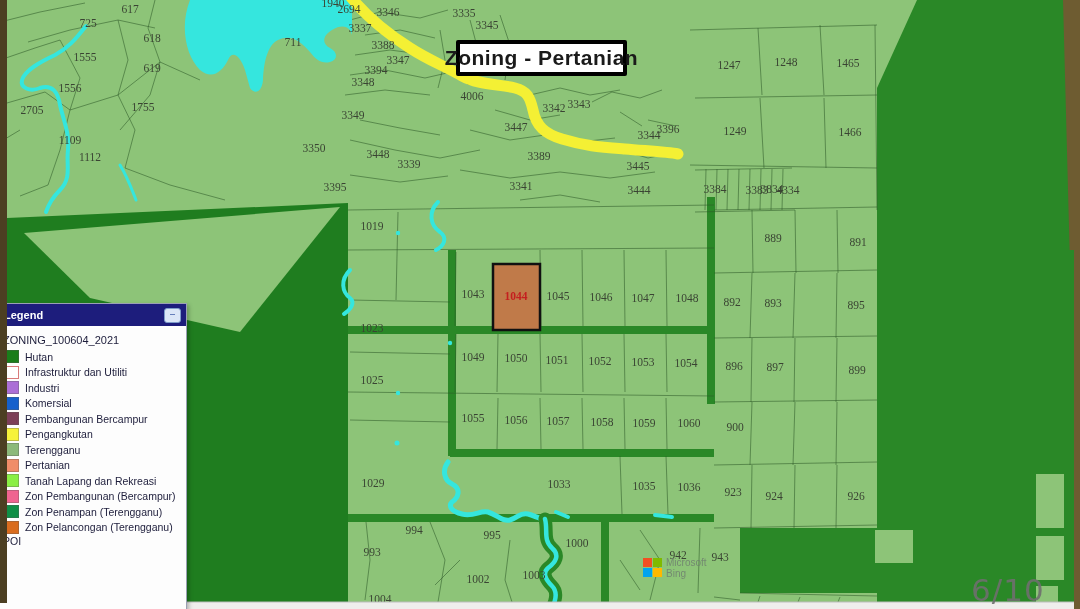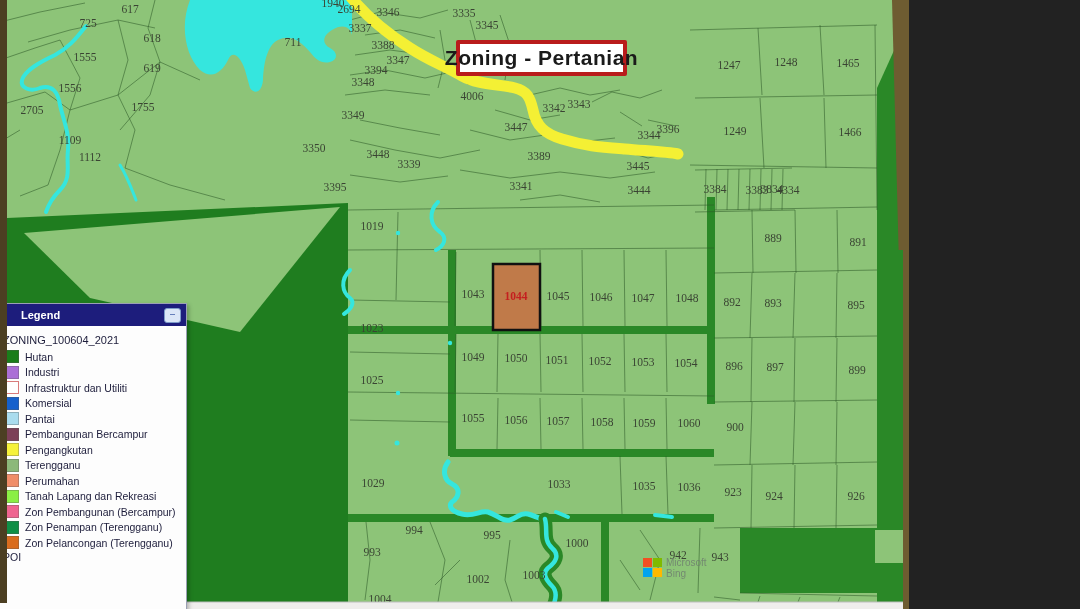--- a/index.html
+++ b/index.html
@@ -1,30 +1,30 @@
 <!DOCTYPE html>
 <html><head>
 <meta charset="utf-8">
 <style>
   html,body{margin:0;padding:0;background:#222;}
-  #stage{position:relative;width:909px;height:609px;overflow:hidden;background:#8dc478;
+  #stage{position:relative;width:1080px;height:609px;overflow:hidden;background:#8dc478;
          font-family:"Liberation Sans",sans-serif;}
   #mapsvg{position:absolute;left:0;top:0;z-index:1;}
   .lot{font-family:"Liberation Serif",serif;font-size:11.5px;fill:var(--label);text-anchor:middle;}
   .lot.hl{fill:var(--highlight-text);font-weight:bold;}
   .pline{stroke:rgba(45,90,40,.55);stroke-width:1;fill:none;}
   
   #titlebox{position:absolute;left:456px;top:40px;width:163px;height:28px;z-index:30;
-    background:#fff;border:4px solid #b91c1c;border-radius:2px;display:flex;align-items:center;justify-content:center;}
+    background:#fff;border:4px solid #000000;border-radius:2px;display:flex;align-items:center;justify-content:center;}
   #titlebox span{font-weight:bold;font-size:21px;color:#1a1a1a;letter-spacing:.5px;white-space:nowrap;}
   
   #legend{position:absolute;left:0;top:303px;width:186px;height:306px;z-index:30;background:#fdfdfd;
     border-right:1px solid #9aa0b4;border-top:1px solid #9aa0b4;box-shadow:2px 2px 4px rgba(0,0,0,.25);overflow:hidden;}
   #legend-header{height:22px;background:#1d1d7c;display:flex;align-items:center;justify-content:space-between;
-    padding:0 5px 0 21px;border-bottom:2px solid #fff;}
+    padding:0 5px 0 4px;border-bottom:2px solid #fff;}
   #legend-header .ttl{color:#fff;font-size:11px;font-weight:bold;}
   #legend-min{width:15px;height:13px;background:#dbe6f7;border:1px solid #7d9cc9;border-radius:3px;
     font-size:9px;line-height:11px;text-align:center;color:#23459a;cursor:pointer;}
   #legend-body{padding:4px 0 0 2px;font-size:10.5px;color:#1c1c3a;}
   #layer-name{padding:2px 0 3px 1px;font-size:11px;white-space:nowrap;}
   .litem{display:flex;align-items:center;height:15.5px;white-space:nowrap;overflow:hidden;}
   .swatch{width:12px;height:11px;margin:0 6px 0 3px;flex:0 0 12px;border:1px solid rgba(90,90,90,.35);}
   .swatch.none{visibility:hidden;}
   #legend-footer{font-size:10.5px;color:#1c1c3a;padding-left:1px;}
   
@@ -213,50 +213,46 @@
       <span id="legend-min">–</span>
     </div>
     <div id="legend-body">
       <div id="layer-name">ZONING_100604_2021</div>
       <div id="legend-items">
           <div class="litem">
             <span class="swatch" style="background: rgb(26, 125, 26);"></span>
             <span>Hutan</span>
           </div>
           <div class="litem">
+            <span class="swatch" style="background: rgb(255, 255, 255); border: 1.5px solid rgb(217, 123, 123);"></span>
+            <span>Infrastruktur dan Utiliti</span>
+          </div>
+          <div class="litem">
             <span class="swatch" style="background: rgb(171, 111, 214);"></span>
             <span>Industri</span>
           </div>
           <div class="litem">
-            <span class="swatch" style="background: rgb(255, 255, 255); border: 1.5px solid rgb(217, 123, 123);"></span>
-            <span>Infrastruktur dan Utiliti</span>
-          </div>
-          <div class="litem">
             <span class="swatch" style="background: rgb(21, 96, 204);"></span>
             <span>Komersial</span>
           </div>
           <div class="litem">
-            <span class="swatch" style="background: rgb(170, 220, 238);"></span>
-            <span>Pantai</span>
-          </div>
-          <div class="litem">
             <span class="swatch" style="background: rgb(124, 63, 88);"></span>
             <span>Pembangunan Bercampur</span>
           </div>
           <div class="litem">
             <span class="swatch" style="background: rgb(246, 242, 58);"></span>
             <span>Pengangkutan</span>
           </div>
           <div class="litem">
             <span class="swatch" style="background: rgb(140, 185, 122);"></span>
             <span>Terengganu</span>
           </div>
           <div class="litem">
             <span class="swatch" style="background: rgb(240, 141, 104);"></span>
-            <span>Perumahan</span>
+            <span>Pertanian</span>
           </div>
           <div class="litem">
             <span class="swatch" style="background: rgb(138, 239, 68);"></span>
             <span>Tanah Lapang dan Rekreasi</span>
           </div>
           <div class="litem">
             <span class="swatch" style="background: rgb(239, 100, 144);"></span>
             <span>Zon Pembangunan (Bercampur)</span>
           </div>
           <div class="litem">

